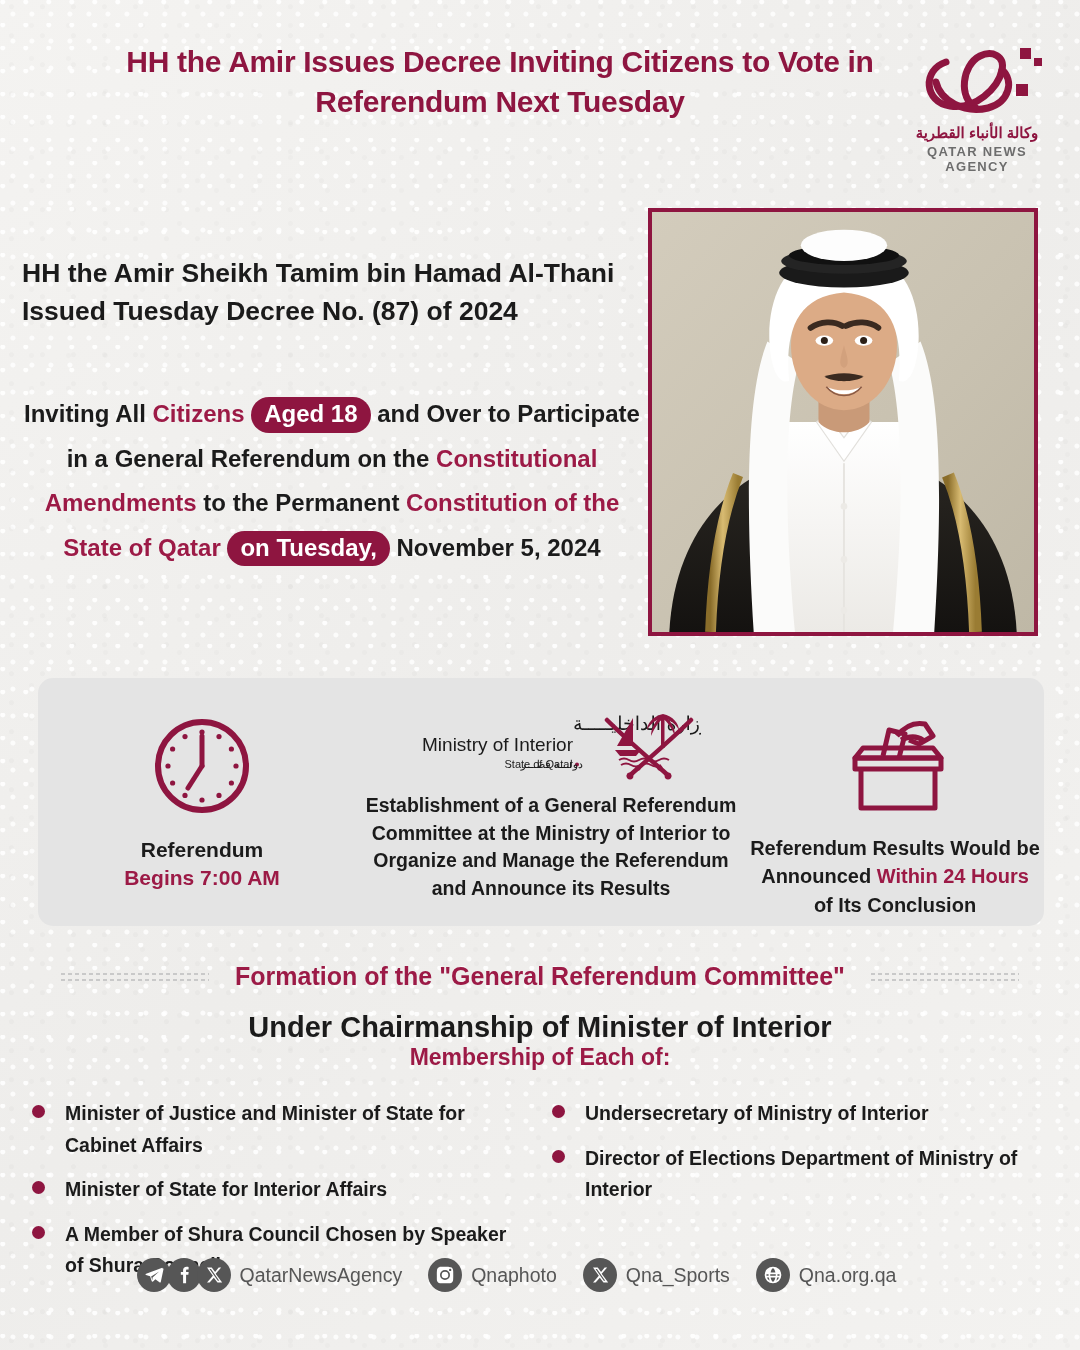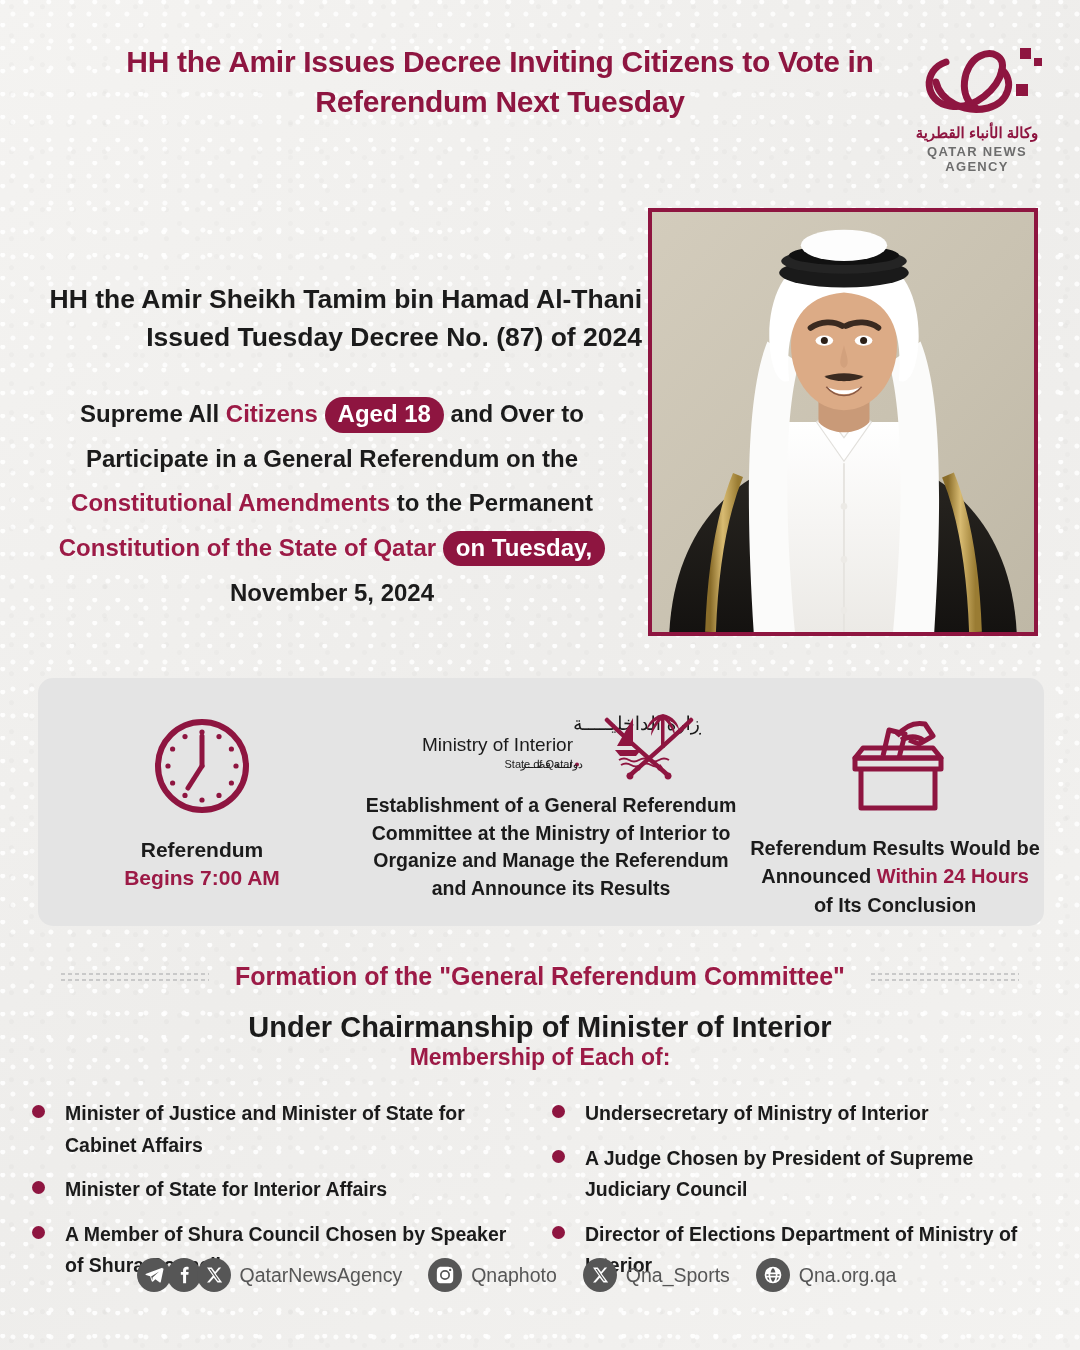--- a/index.html
+++ b/index.html
@@ -57,23 +57,23 @@
     letter-spacing: 0.5px; margin-top: -4px; direction: rtl;
   }
   .qna-en {
     font-size: 13px; color: #6d6d6d; font-weight: bold;
     letter-spacing: 1.3px; margin-top: 2px;
   }
 
   
   .intro {
     position: absolute;
-    left: 22px; top: 280px;
+    left: 22px; top: 254px;
     width: 620px;
-    text-align: right;
+    text-align: left;
     color: #1b1b1b;
     font-size: 26.5px;
     font-weight: bold;
     line-height: 1.45;
   }
 
   .body-copy {
     position: absolute;
     left: 22px; top: 392px;
     width: 620px;
@@ -247,21 +247,21 @@
       <div class="qna-en">QATAR NEWS AGENCY</div>
     </div>
   </div>
 
   <div class="intro">
     <div>HH the Amir Sheikh Tamim bin Hamad Al-Thani</div>
     <div>Issued Tuesday Decree No. (87) of 2024</div>
   </div>
 
   <div class="body-copy">
-    <span>Supreme All </span><span class="maroon">Citizens</span>&nbsp;<span class="pill">Aged 18</span><span> and Over to Participate in a General Referendum on the </span><span class="maroon">Constitutional Amendments</span><span> to the Permanent </span><span class="maroon">Constitution of the State of Qatar</span>
+    <span>Inviting All </span><span class="maroon">Citizens</span>&nbsp;<span class="pill">Aged 18</span><span> and Over to Participate in a General Referendum on the </span><span class="maroon">Constitutional Amendments</span><span> to the Permanent </span><span class="maroon">Constitution of the State of Qatar</span>
     <span class="pill">on Tuesday,</span><span> November 5, 2024</span>
   </div>
 
   <div class="portrait-frame">
     <svg class="portrait-svg" viewBox="0 0 390 428" preserveAspectRatio="xMidYMid slice">
       <defs>
         <linearGradient id="bgGrad" x1="0" y1="0" x2="1" y2="1">
           <stop offset="0%" stop-color="#d3ccbc"></stop>
           <stop offset="55%" stop-color="#c9c2b1"></stop>
           <stop offset="100%" stop-color="#bfb8a6"></stop>
@@ -438,24 +438,20 @@
         <span class="mem-text">A Member of Shura Council Chosen by Speaker of Shura Council</span>
       </div>
     </div>
     <div class="mem-col mem-col-right">
       <div class="mem-item">
         <span class="bullet"></span>
         <span class="mem-text">Undersecretary of Ministry of Interior</span>
       </div>
       <div class="mem-item">
         <span class="bullet"></span>
-        <span class="mem-text">A Judge Chosen by President of Supreme Judiciary Council</span>
-      </div>
-      <div class="mem-item">
-        <span class="bullet"></span>
         <span class="mem-text">Director of Elections Department of Ministry of Interior</span>
       </div>
     </div>
   </div>
 
   <div class="footer">
 
     <div class="f-group">
       <span class="f-icon">
         <svg viewBox="0 0 24 24">

